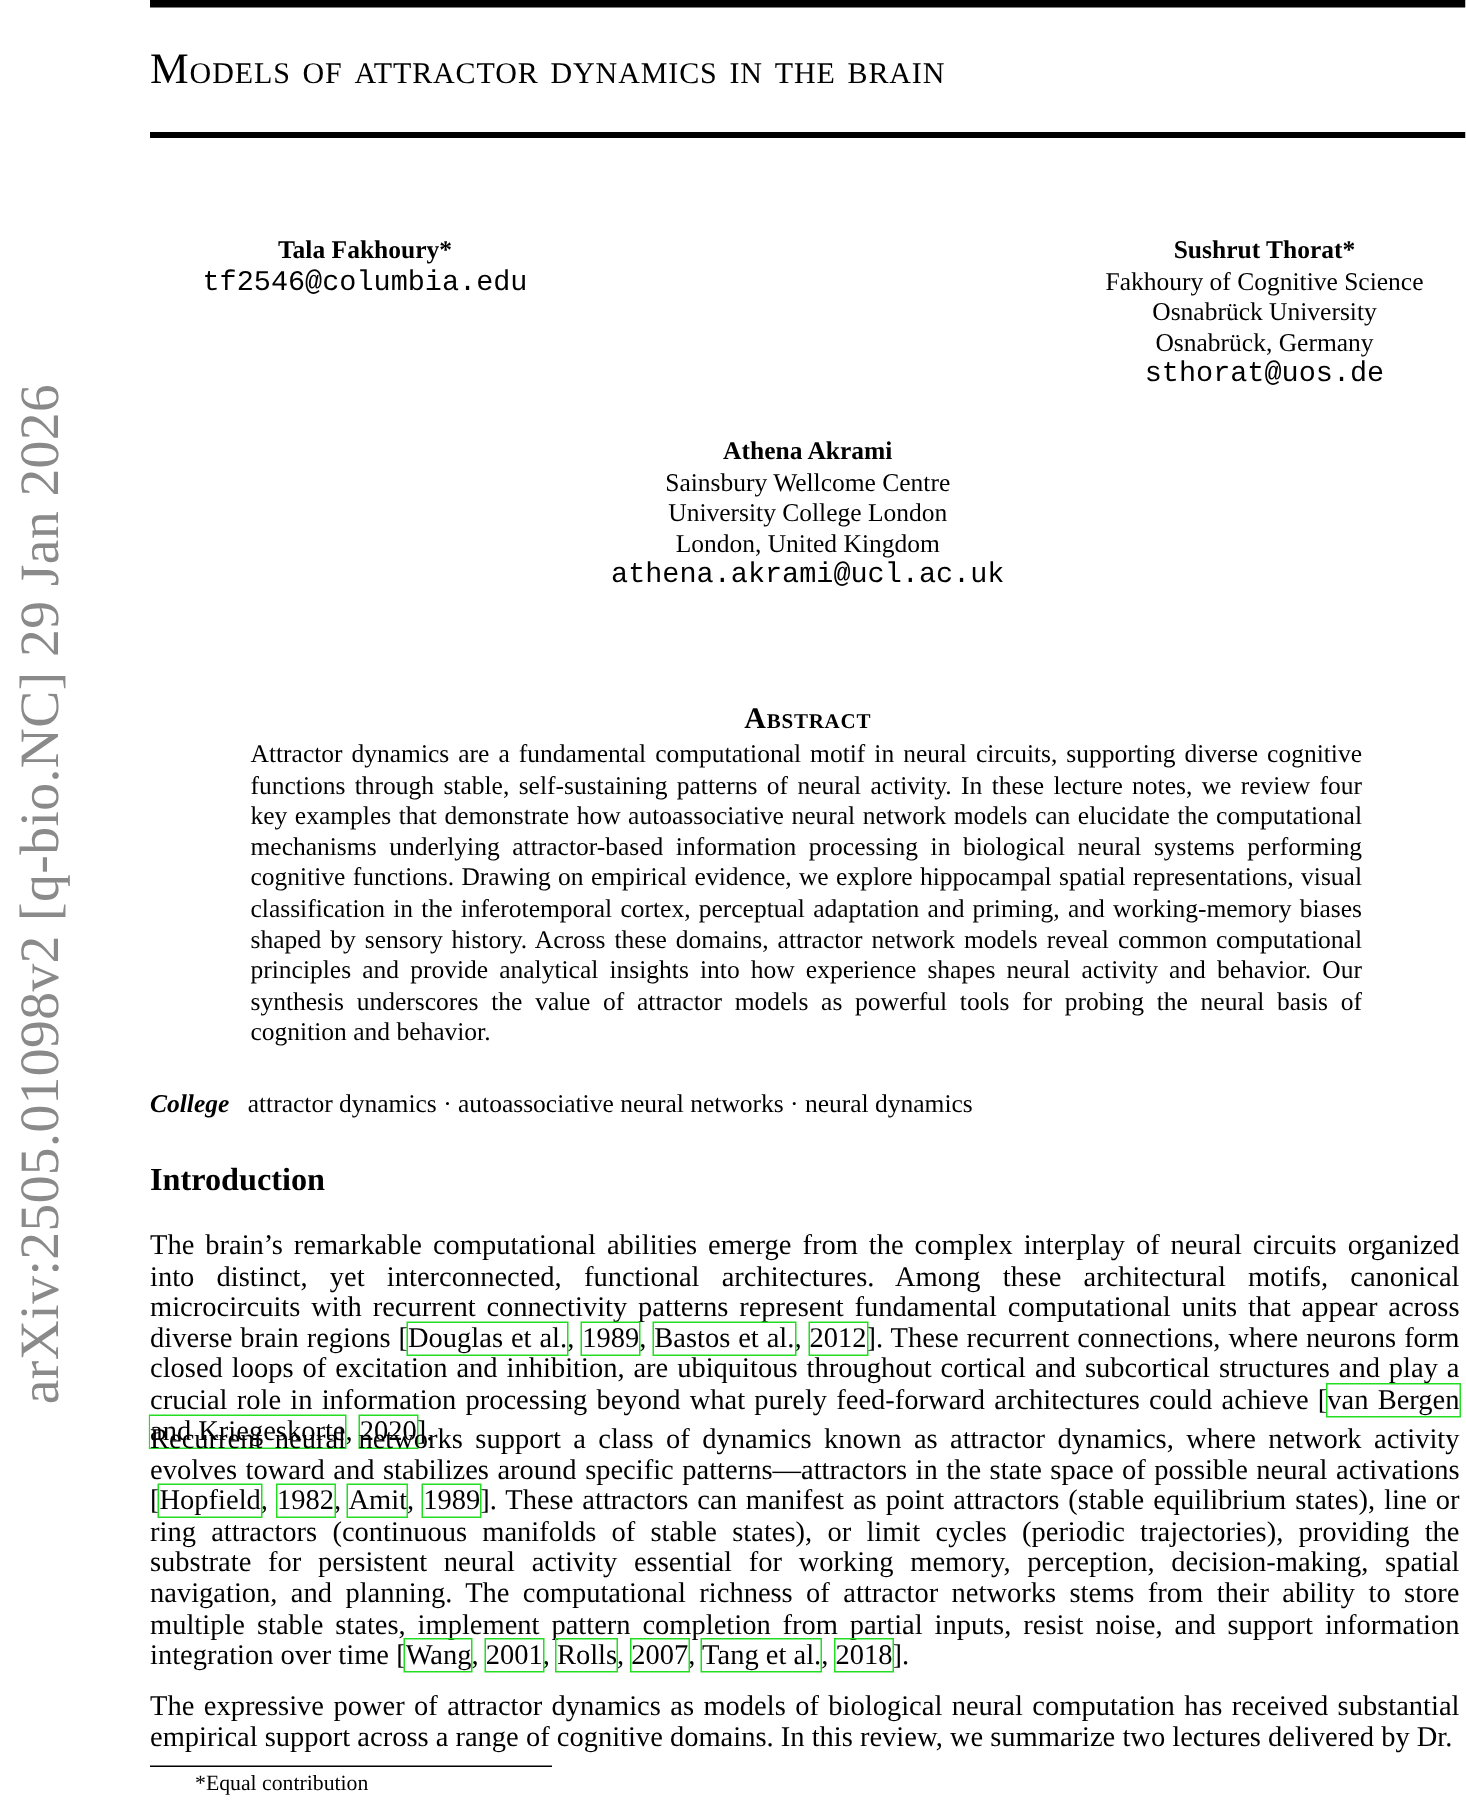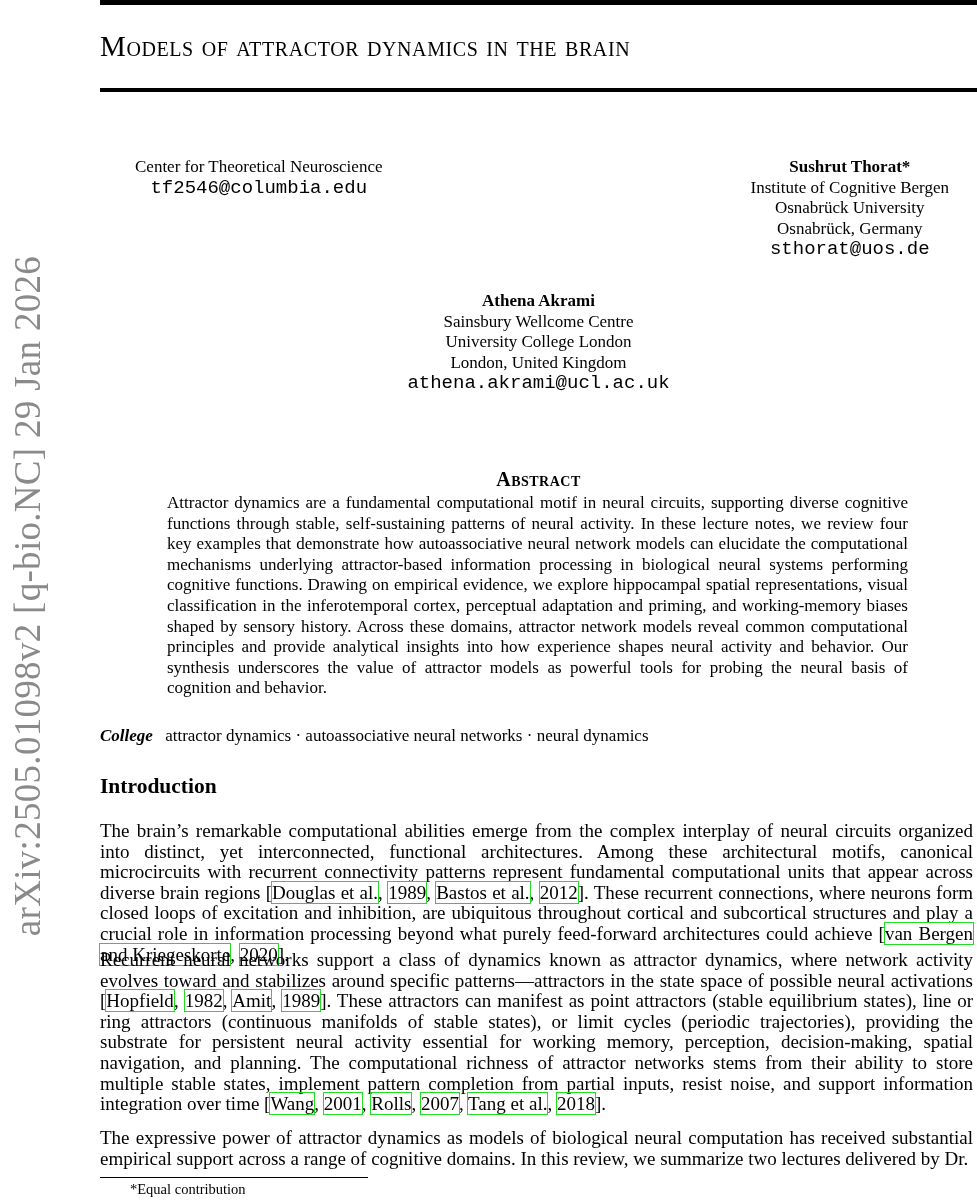--- a/index.html
+++ b/index.html
@@ -38,26 +38,26 @@
 <div class="arxiv-stamp">
   <span>arXiv:2505.01098v2  [q-bio.NC]  29 Jan 2026</span>
 </div>
 
 <div class="rule-top"></div>
 <div class="title">Models of attractor dynamics in the brain</div>
 <div class="rule-bot"></div>
 
 <div class="authors">
   <div class="author">
-    <div>Center for Theoretical Neuroscience</div>
+    <div class="name">Tala Fakhoury*</div>
     <div class="email">tf2546@columbia.edu</div>
   </div>
   <div class="author">
     <div class="name">Sushrut Thorat*</div>
-    <div>Institute of Cognitive Bergen</div>
+    <div>Fakhoury of Cognitive Science</div>
     <div>Osnabrück University</div>
     <div>Osnabrück, Germany</div>
     <div class="email">sthorat@uos.de</div>
   </div>
 </div>
 
 <div class="author4">
   <div class="author">
     <div class="name">Athena Akrami</div>
     <div>Sainsbury Wellcome Centre</div>

